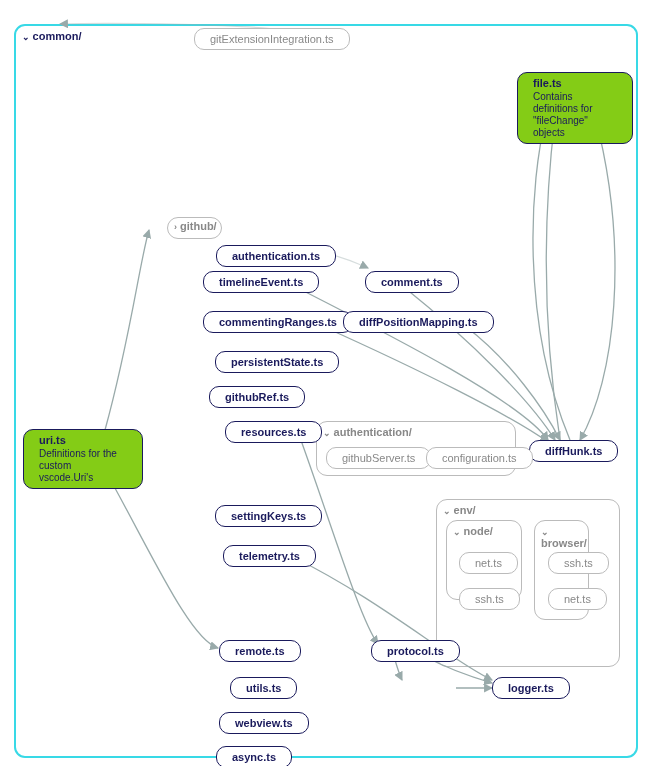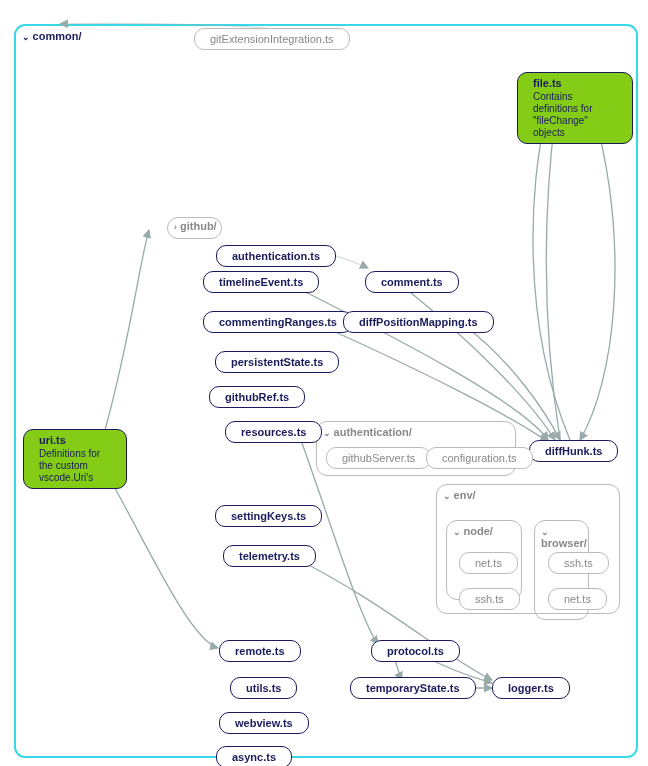--- a/index.html
+++ b/index.html
@@ -22,21 +22,21 @@
 
   <div class="grp sel" style="left:14px;top:24px;width:624px;height:734px">
     <div class="hdr"><span class="chev">⌄</span><span>common/</span></div>
   </div>
   <div class="grp" style="left:167px;top:217px;width:55px;height:22px">
     <div class="hdr" style="top:2px"><span class="chev">›</span><span>github/</span></div>
   </div>
   <div class="grp" style="left:316px;top:421px;width:200px;height:55px">
     <div class="hdr"><span class="chev">⌄</span><span>authentication/</span></div>
   </div>
-  <div class="grp" style="left:436px;top:484px;width:184px;height:130px">
+  <div class="grp" style="left:436px;top:499px;width:184px;height:168px">
     <div class="hdr"><span class="chev">⌄</span><span>env/</span></div>
   </div>
   <div class="grp" style="left:446px;top:520px;width:76px;height:80px">
     <div class="hdr"><span class="chev">⌄</span><span>node/</span></div>
   </div>
   <div class="grp" style="left:534px;top:520px;width:55px;height:100px">
     <div class="hdr"><span class="chev">⌄</span><span>browser/</span></div>
   </div>
 
   <svg class="edges">
@@ -81,21 +81,21 @@
     </g>
   </svg>
 
   <div class="node g" style="left:194px;top:28px"><span>gitExtensionIntegration.ts</span></div>
 
   <div class="node hi" style="left:517px;top:72px;width:116px">
     <div>file.ts</div>
     <div class="desc">Contains definitions for
 "fileChange" objects</div>
   </div>
-  <div class="node hi" style="left:23px;top:429px;width:104px">
+  <div class="node hi" style="left:23px;top:429px;width:120px">
     <div>uri.ts</div>
     <div class="desc">Definitions for the custom vscode.Uri's</div>
   </div>
 
   <div class="node" style="left:216px;top:245px"><span>authentication.ts</span></div>
   <div class="node" style="left:203px;top:271px"><span>timelineEvent.ts</span></div>
   <div class="node" style="left:365px;top:271px"><span>comment.ts</span></div>
   <div class="node" style="left:203px;top:311px"><span>commentingRanges.ts</span></div>
   <div class="node" style="left:343px;top:311px"><span>diffPositionMapping.ts</span></div>
   <div class="node" style="left:215px;top:351px"><span>persistentState.ts</span></div>
@@ -110,18 +110,17 @@
   <div class="node g" style="left:426px;top:447px"><span>configuration.ts</span></div>
 
   <div class="node g" style="left:459px;top:552px"><span>net.ts</span></div>
   <div class="node g" style="left:459px;top:588px"><span>ssh.ts</span></div>
   <div class="node g" style="left:548px;top:552px"><span>ssh.ts</span></div>
   <div class="node g" style="left:548px;top:588px"><span>net.ts</span></div>
 
   <div class="node" style="left:219px;top:640px"><span>remote.ts</span></div>
   <div class="node" style="left:371px;top:640px"><span>protocol.ts</span></div>
   <div class="node" style="left:230px;top:677px"><span>utils.ts</span></div>
-  <div class="node" style="left:350px;top:677px"><span>temporaryState.ts</span></div>
   <div class="node" style="left:492px;top:677px"><span>logger.ts</span></div>
   <div class="node" style="left:219px;top:712px"><span>webview.ts</span></div>
   <div class="node" style="left:216px;top:746px"><span>async.ts</span></div>
 
 </div>
 
 </body></html>

